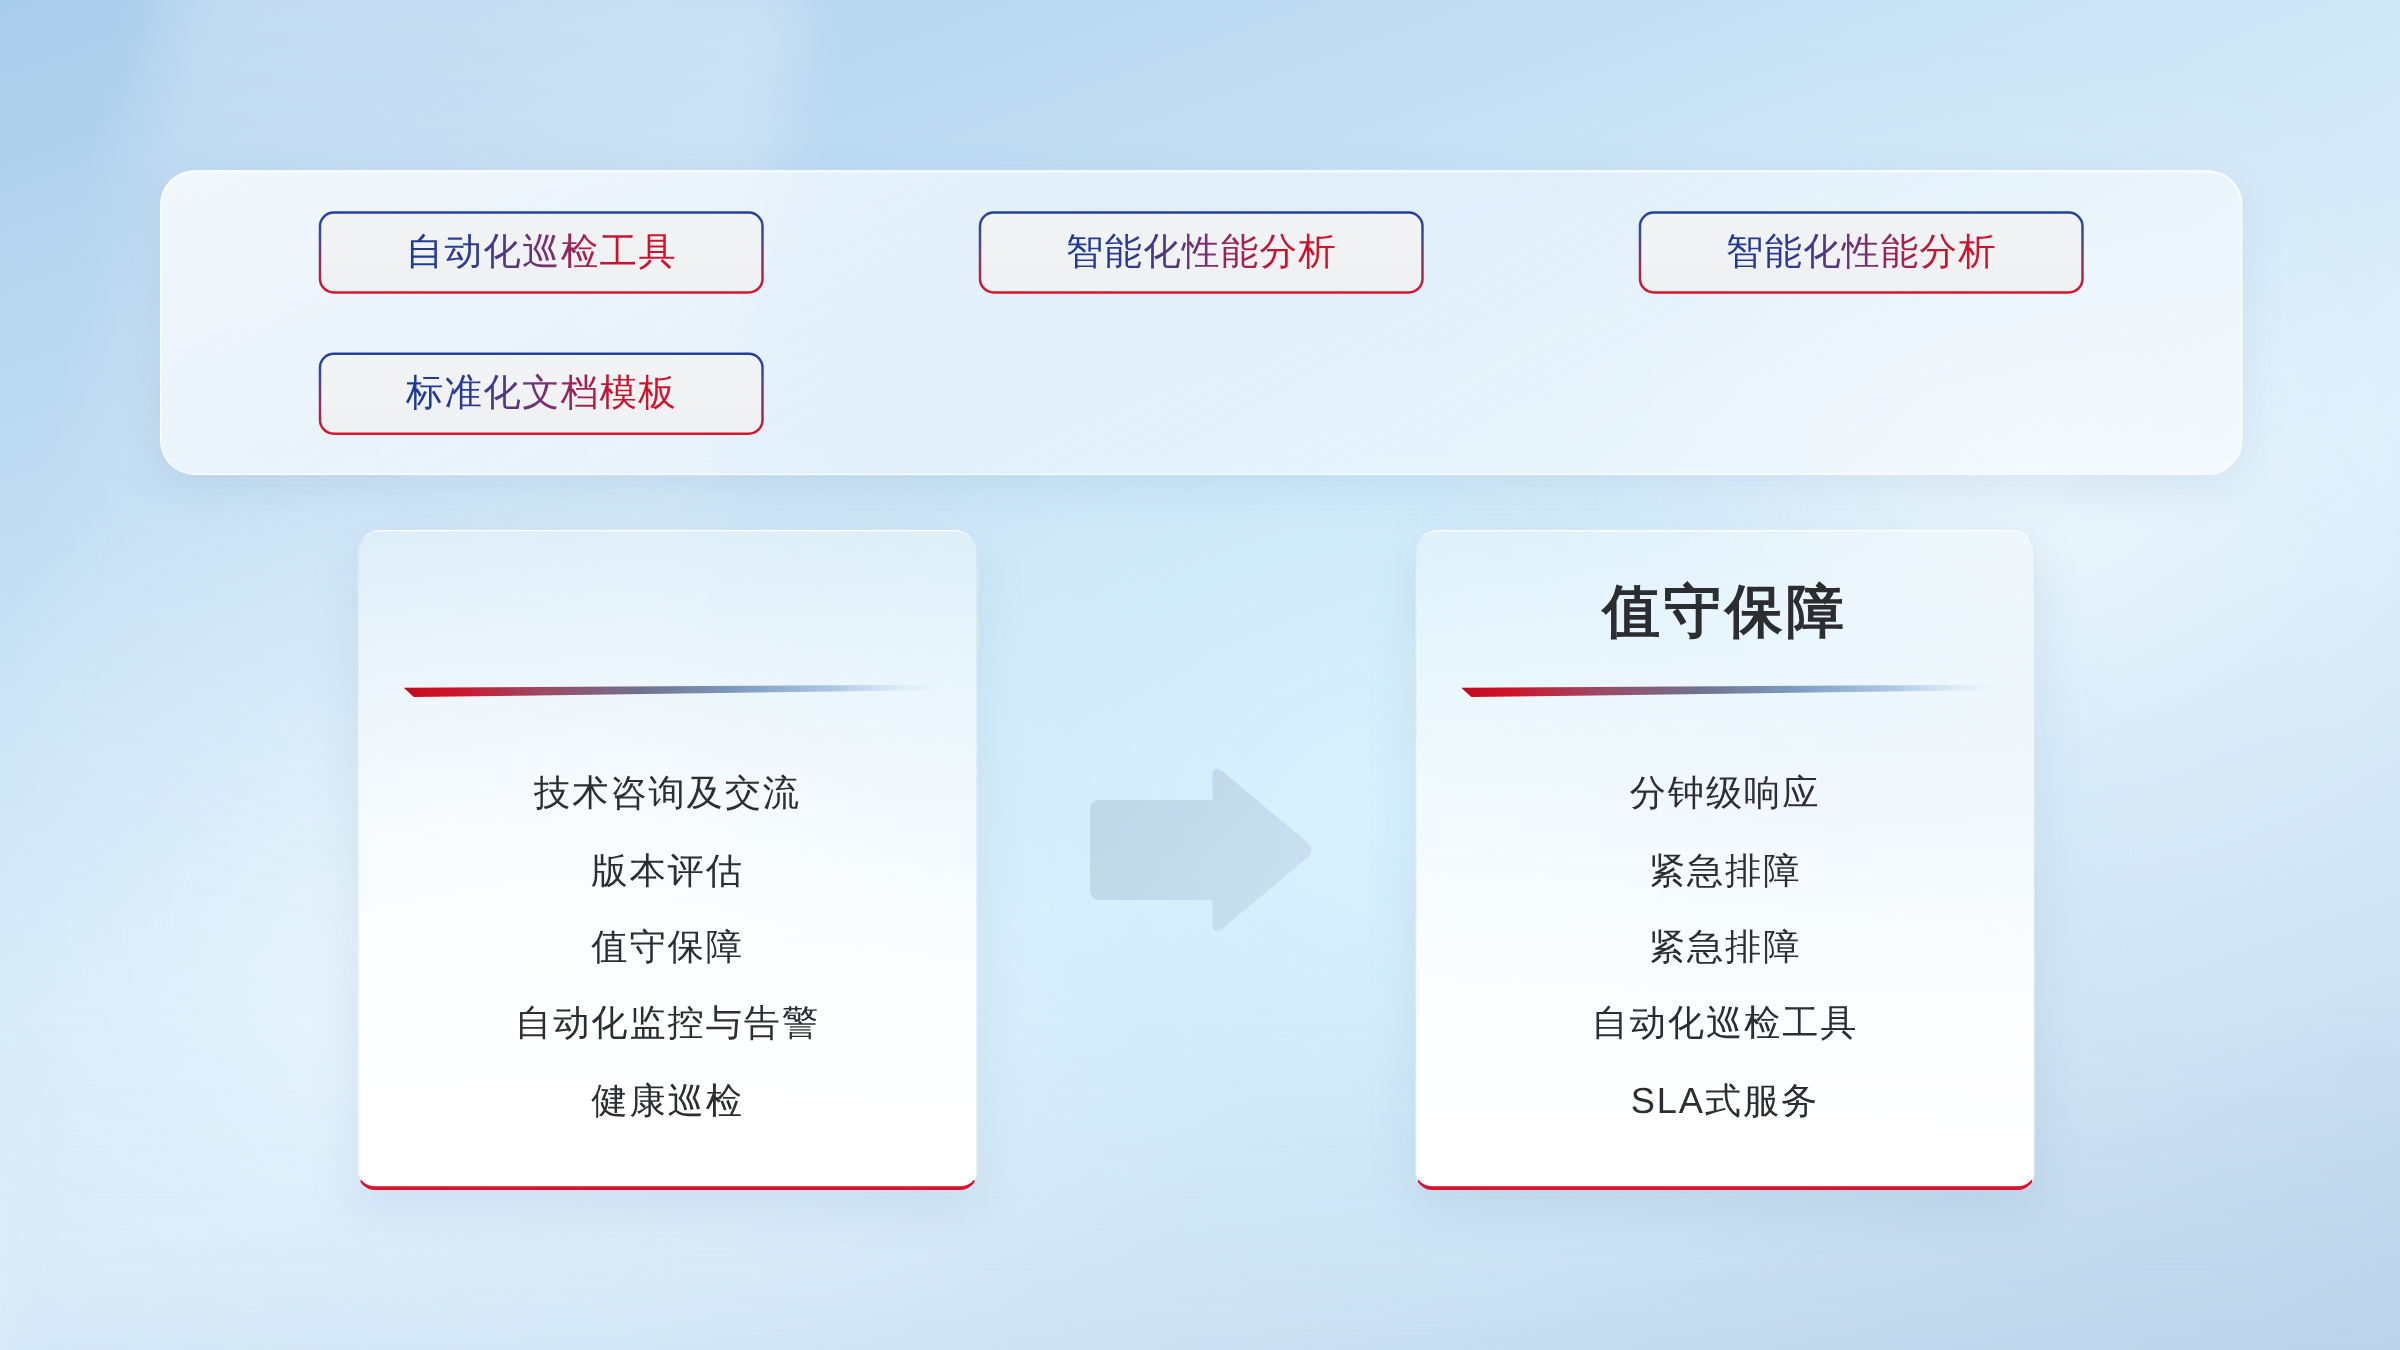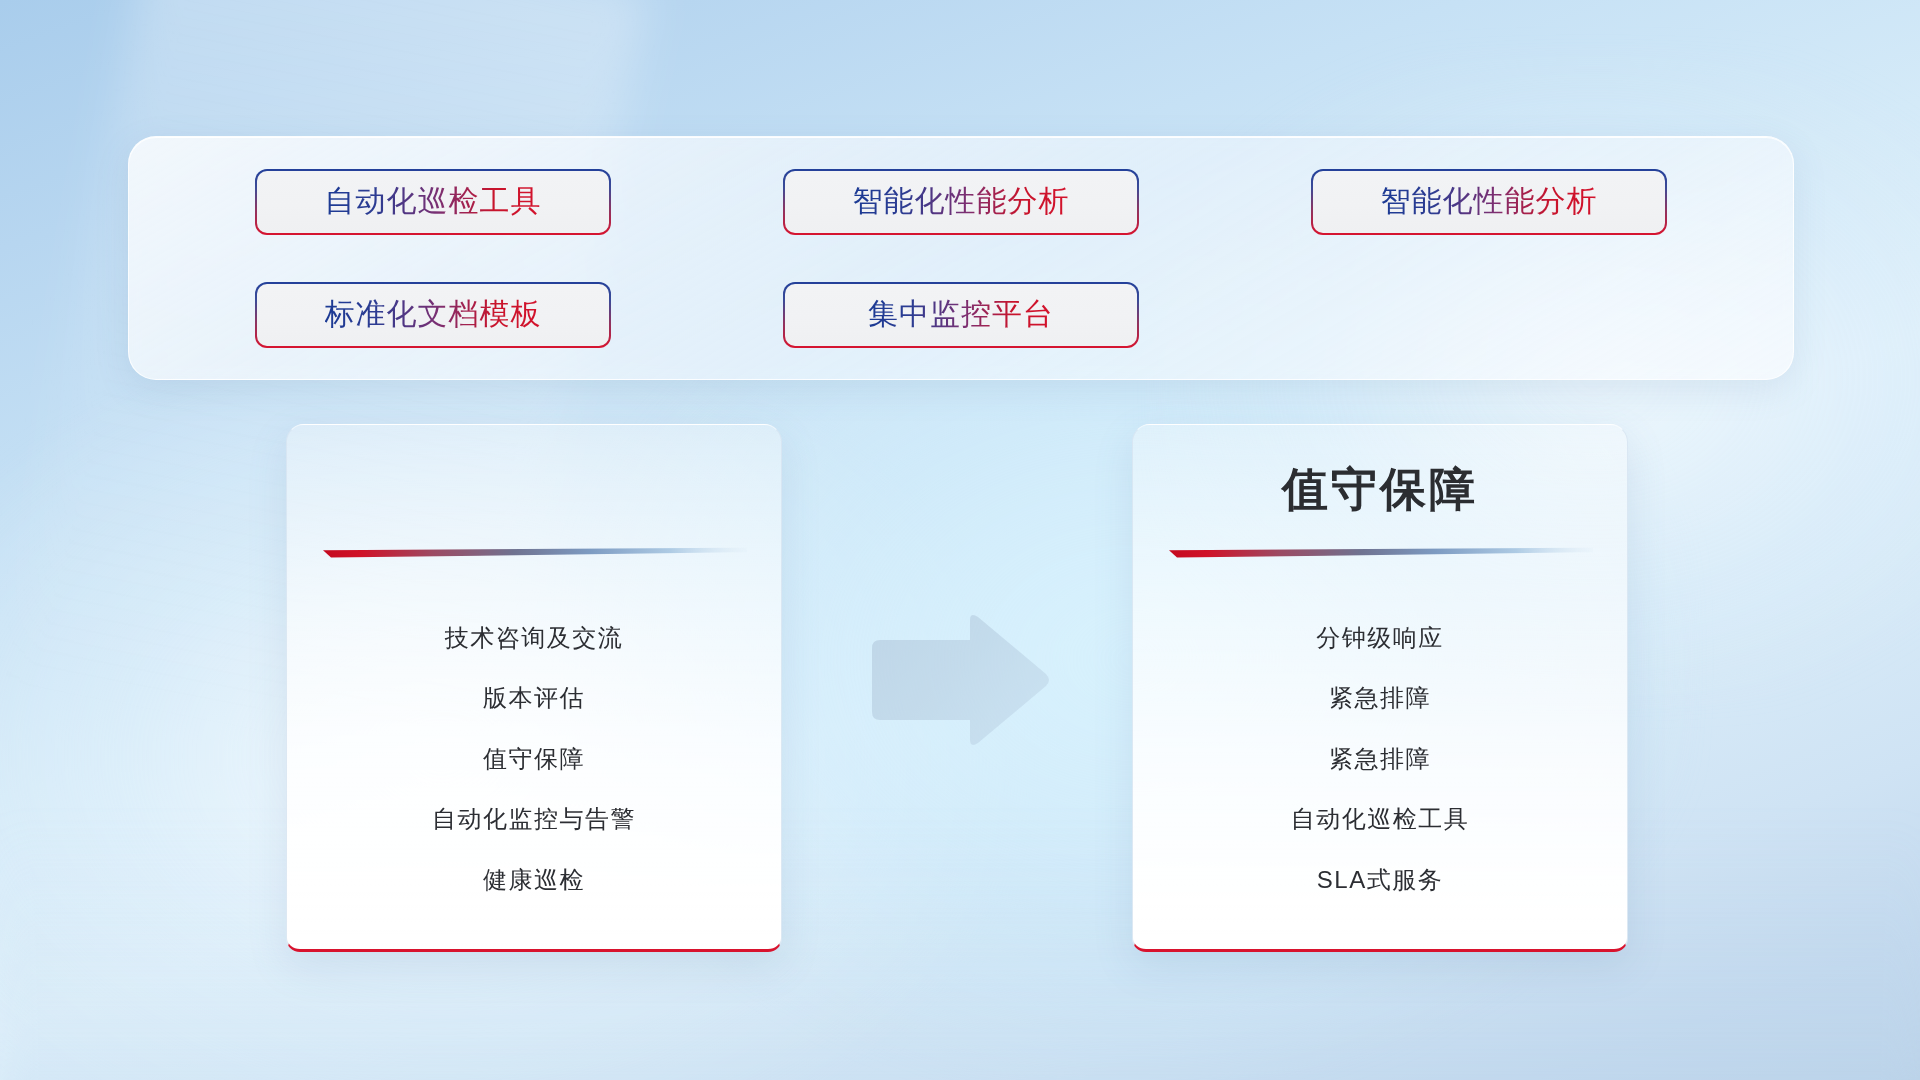--- a/index.html
+++ b/index.html
@@ -213,21 +213,21 @@
     left: 0;
     right: 0;
     top: 166px;
     bottom: 22px;
     display: flex;
     flex-direction: column;
     align-items: center;
     justify-content: space-evenly;
   }
   .card-list-item {
-    font-size: 24px;
+    font-size: 29px;
     color: #2c2e33;
     letter-spacing: 1.5px;
     line-height: 1.1;
     white-space: nowrap;
   }
 
   
   .flow-arrow {
     position: absolute;
     left: 866px;
@@ -270,25 +270,20 @@
         <span class="pill-label">智能化性能分析</span>
       </div>
     </div>
 
     <div class="pill">
       <div class="pill-inner">
         <span class="pill-label">标准化文档模板</span>
       </div>
     </div>
 
-    <div class="pill">
-      <div class="pill-inner">
-        <span class="pill-label">集中监控平台</span>
-      </div>
-    </div>
 
   </div>
 </div>
 
 <div class="service-card left">
 
   <svg class="card-divider" viewBox="0 0 424 13" preserveAspectRatio="none">
     <defs>
       <linearGradient id="divLeft" x1="0" y1="0" x2="1" y2="0">
         <stop offset="0%" stop-color="#c4091f"></stop>

